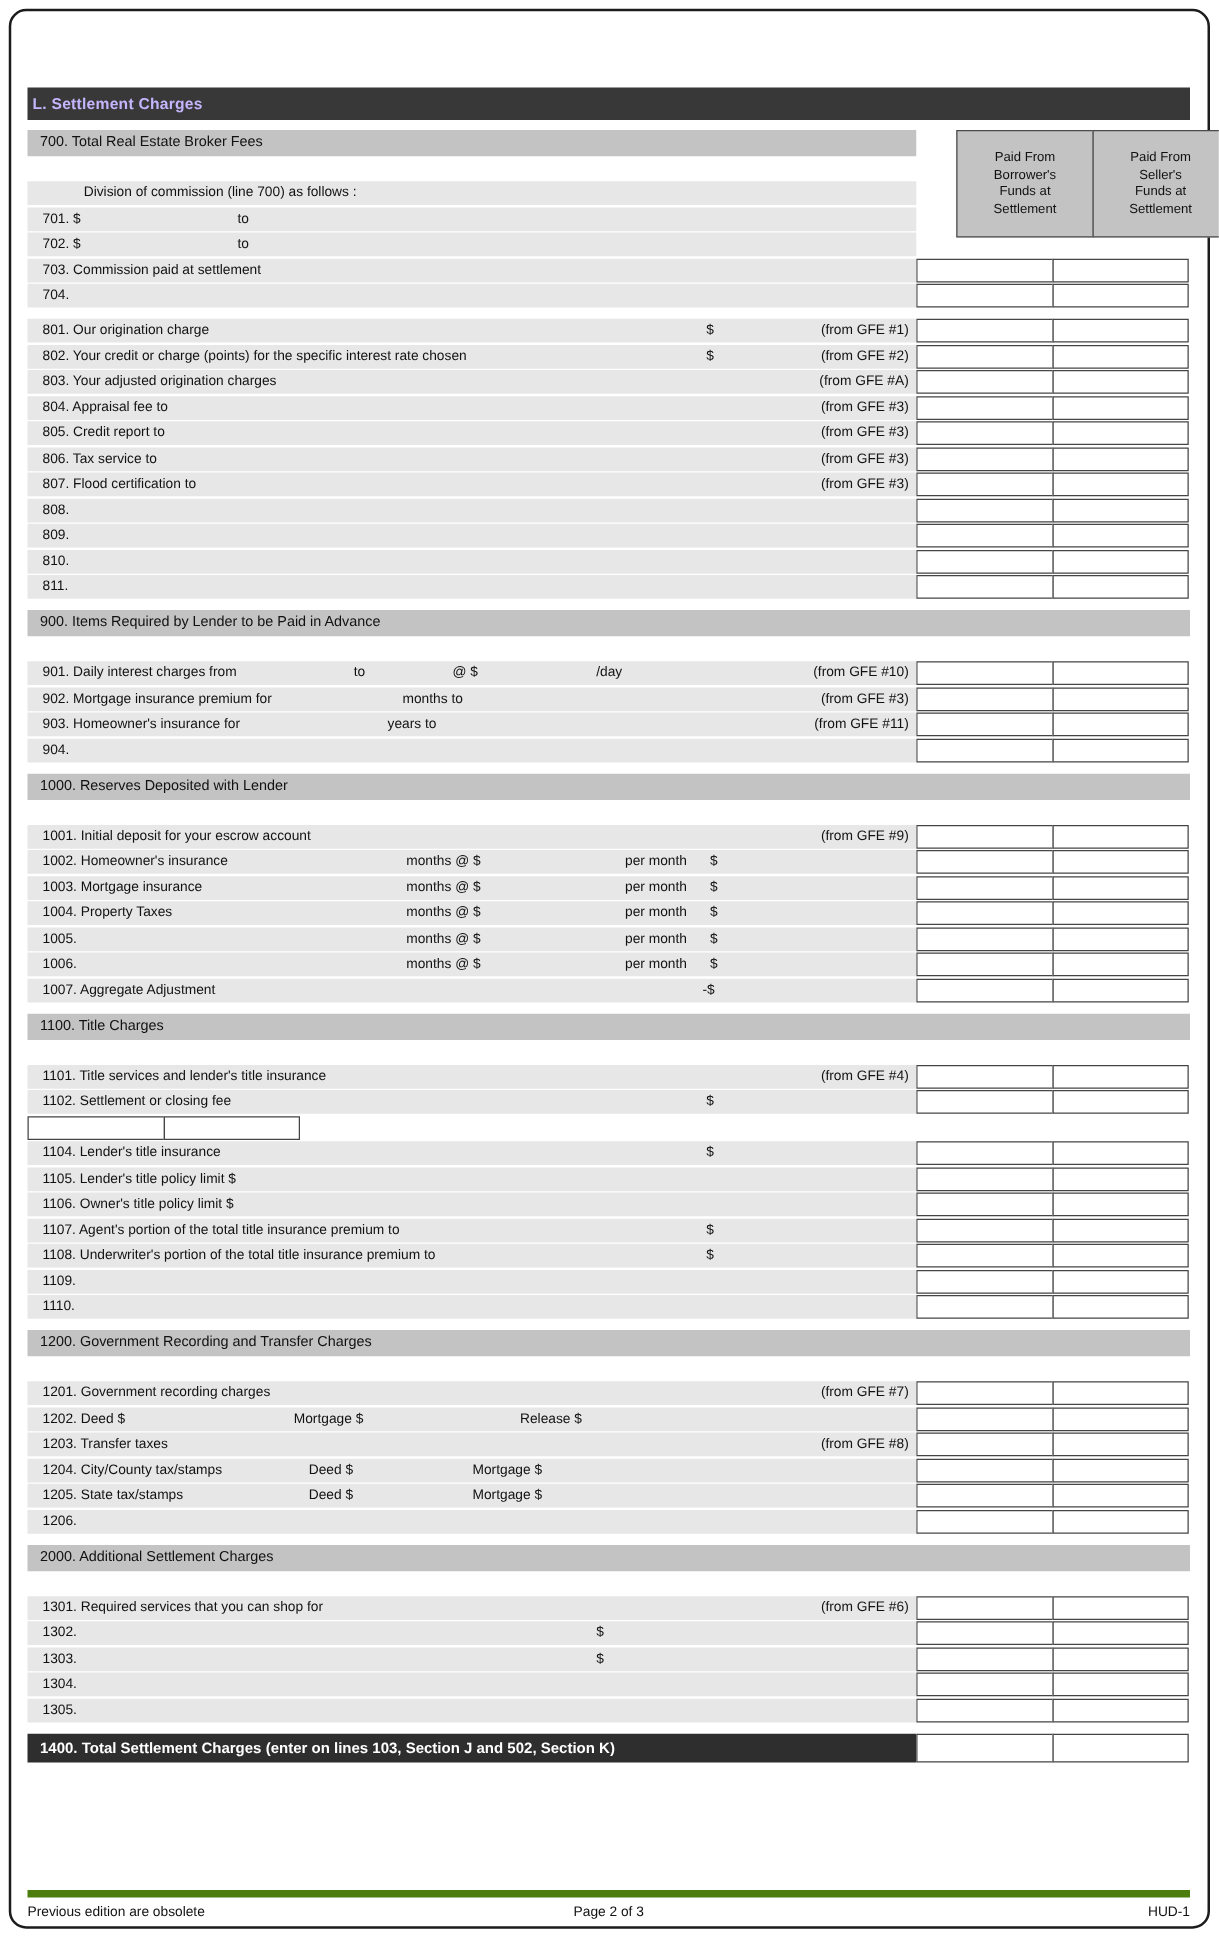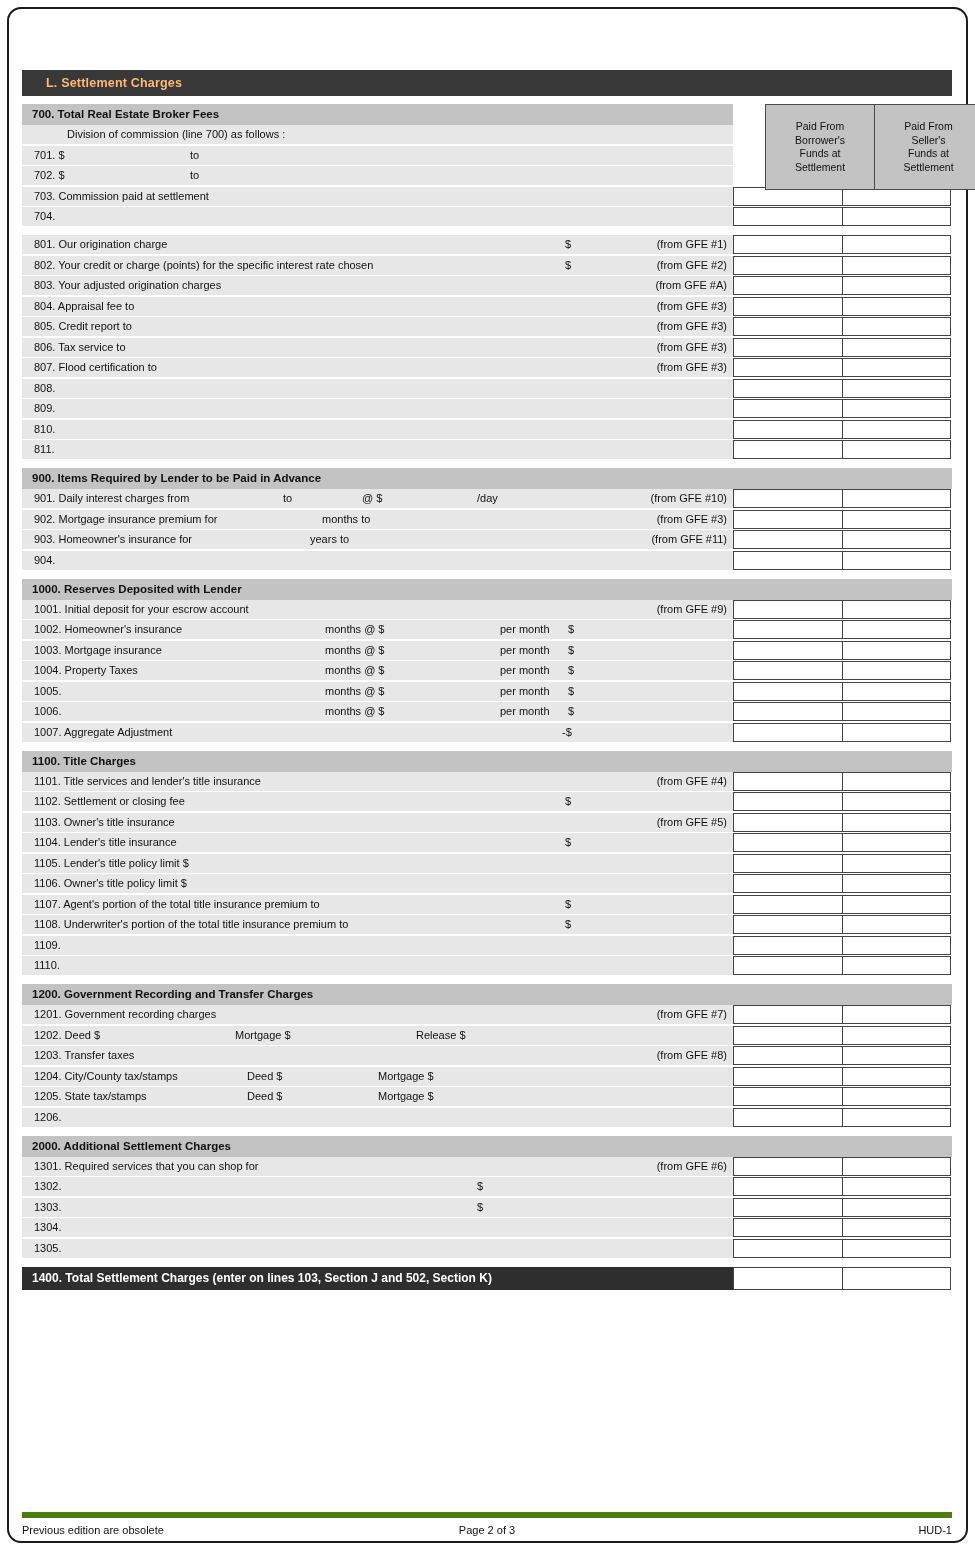--- a/index.html
+++ b/index.html
@@ -11,28 +11,28 @@
     position:relative;
     overflow:hidden;
   }
   .page-border {
     position:absolute; left:7px; top:7px; right:7px; bottom:7px;
     border:2px solid #1c1c1c; border-radius:14px;
     pointer-events:none;
   }
   .form { position:absolute; left:22px; top:70px; width:930px; }
   .title-bar {
-    height:26px; background:#383838; color:#fdba74;
+    height:26px; background:#383838; color:#c4b5fd;
     font-weight:bold; font-size:12.5px; line-height:26px;
-    padding-left:24px; margin-bottom:8px; letter-spacing:.2px;
+    padding-left:4px; margin-bottom:8px; letter-spacing:.2px;
   }
   .section { position:relative; margin-bottom:9px; }
   .sec-header {
-    height:21px; background:#c3c3c3; font-weight:bold; font-size:11.5px;
-    line-height:21px; padding-left:10px; margin-bottom:0; width:711px;
+    height:21px; background:#c3c3c3; font-weight:normal; font-size:11.5px;
+    line-height:21px; padding-left:10px; margin-bottom:20px; width:711px;
   }
   .sec-header.full { width:930px; }
   .row { display:flex; height:19px; margin-bottom:1.5px; }
   .row-desc {
     position:relative; width:711px; background:#e7e7e7;
     font-size:11px; line-height:19px; color:#111; flex:none;
   }
   .row-label { position:absolute; left:12px; top:0; white-space:nowrap; }
   .row-label.indent { left:45px; }
   .inline-field { position:absolute; top:0; white-space:nowrap; }
@@ -323,24 +323,20 @@
         </div>
         <div class="row">
           <div class="row-desc">
             <span class="row-label">1102. Settlement or closing fee</span>
             <span class="inline-field" style="left: 543px;">$</span>
           </div>
           <div class="cell borrower"></div>
           <div class="cell seller"></div>
         </div>
         <div class="row">
-          <div class="row-desc">
-            <span class="row-label">1103. Owner's title insurance</span>
-            <span class="gfe">(from GFE #5)</span>
-          </div>
           <div class="cell borrower"></div>
           <div class="cell seller"></div>
         </div>
         <div class="row">
           <div class="row-desc">
             <span class="row-label">1104. Lender's title insurance</span>
             <span class="inline-field" style="left: 543px;">$</span>
           </div>
           <div class="cell borrower"></div>
           <div class="cell seller"></div>

